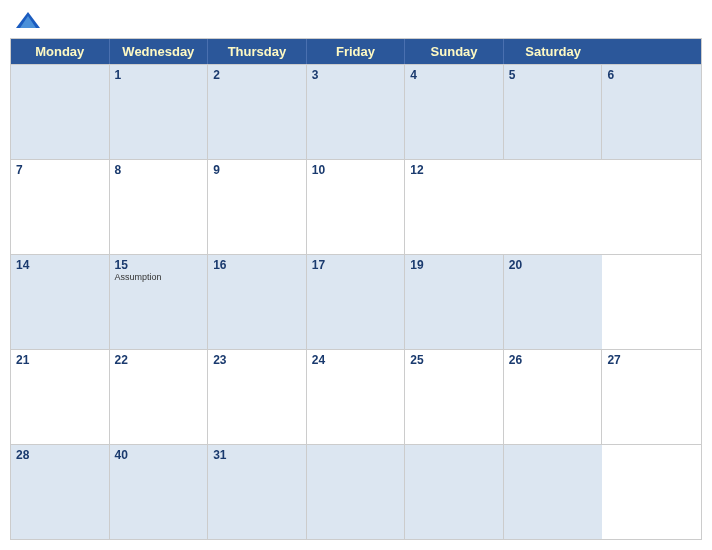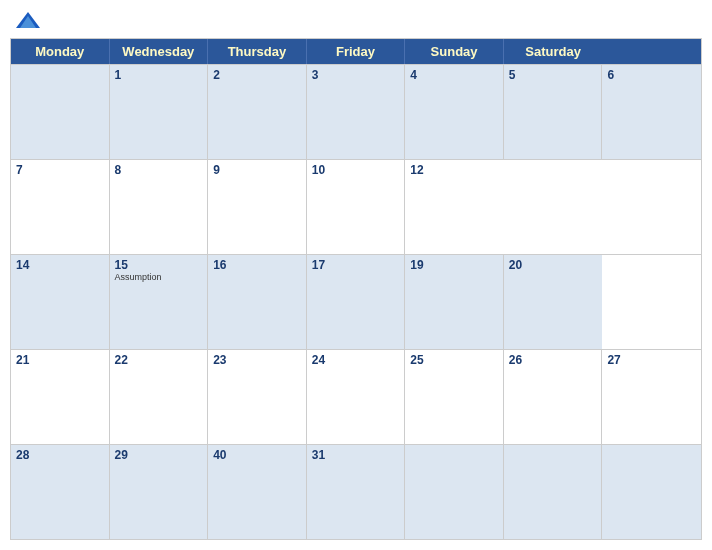--- a/index.html
+++ b/index.html
@@ -251,23 +251,20 @@
         </div>
         <div class="day-cell">
           <span class="day-number">27</span>
         </div>
       </div>
       <div class="week-row">
         <div class="day-cell">
           <span class="day-number">28</span>
         </div>
         <div class="day-cell">
-          <span class="day-number">29</span>
-        </div>
-        <div class="day-cell">
           <span class="day-number">40</span>
         </div>
         <div class="day-cell">
           <span class="day-number">31</span>
         </div>
         <div class="day-cell"></div>
         <div class="day-cell"></div>
         <div class="day-cell"></div>
       </div>
     </div>

